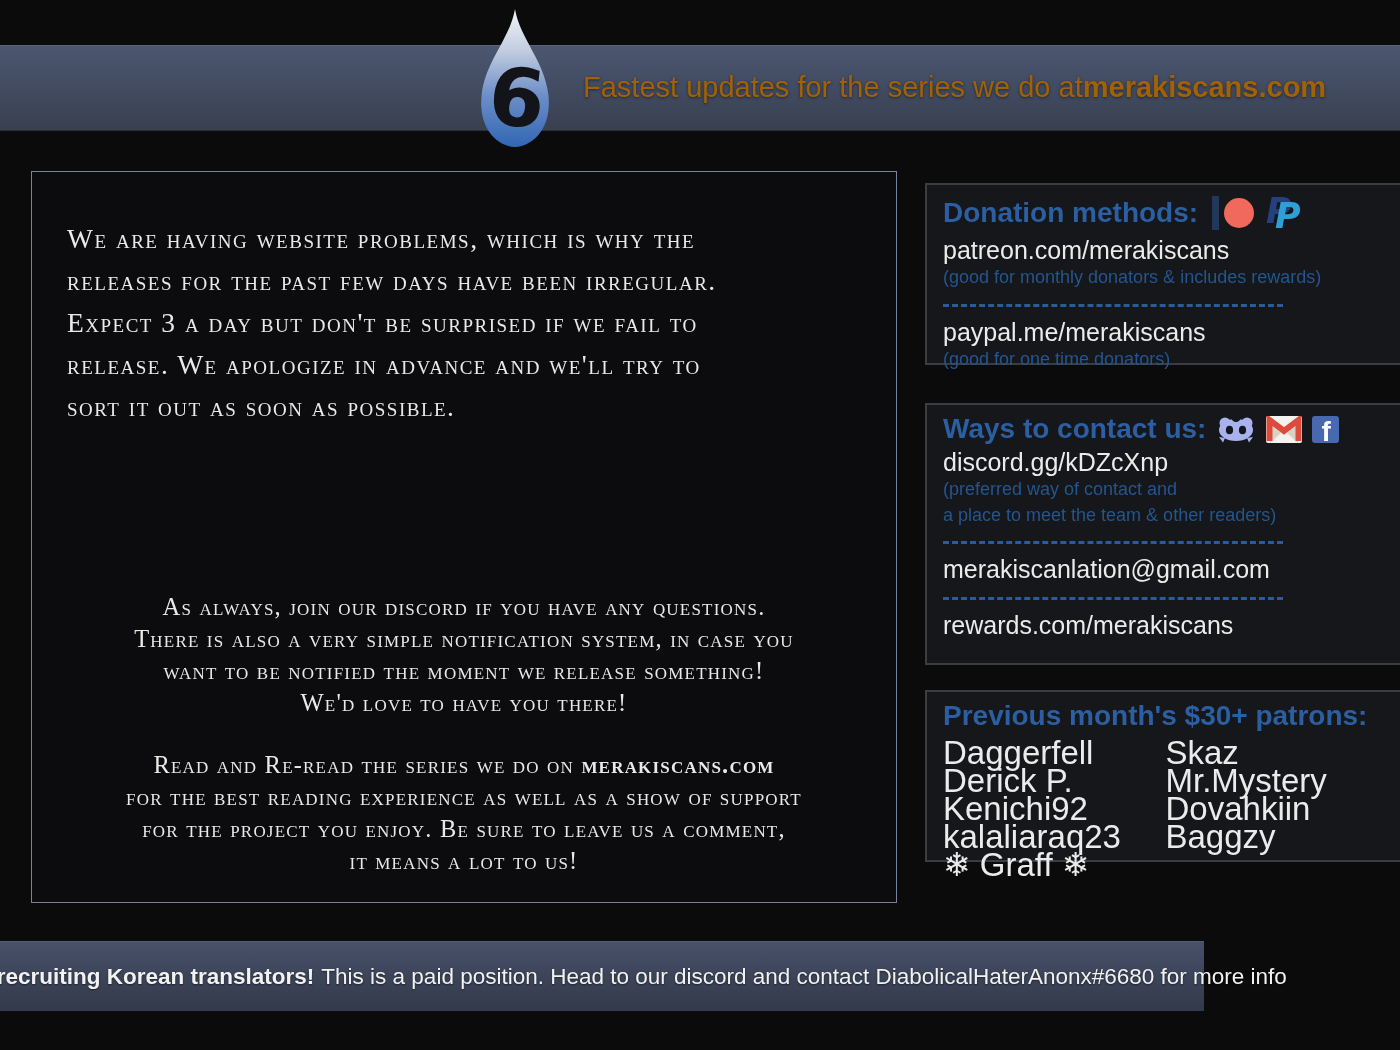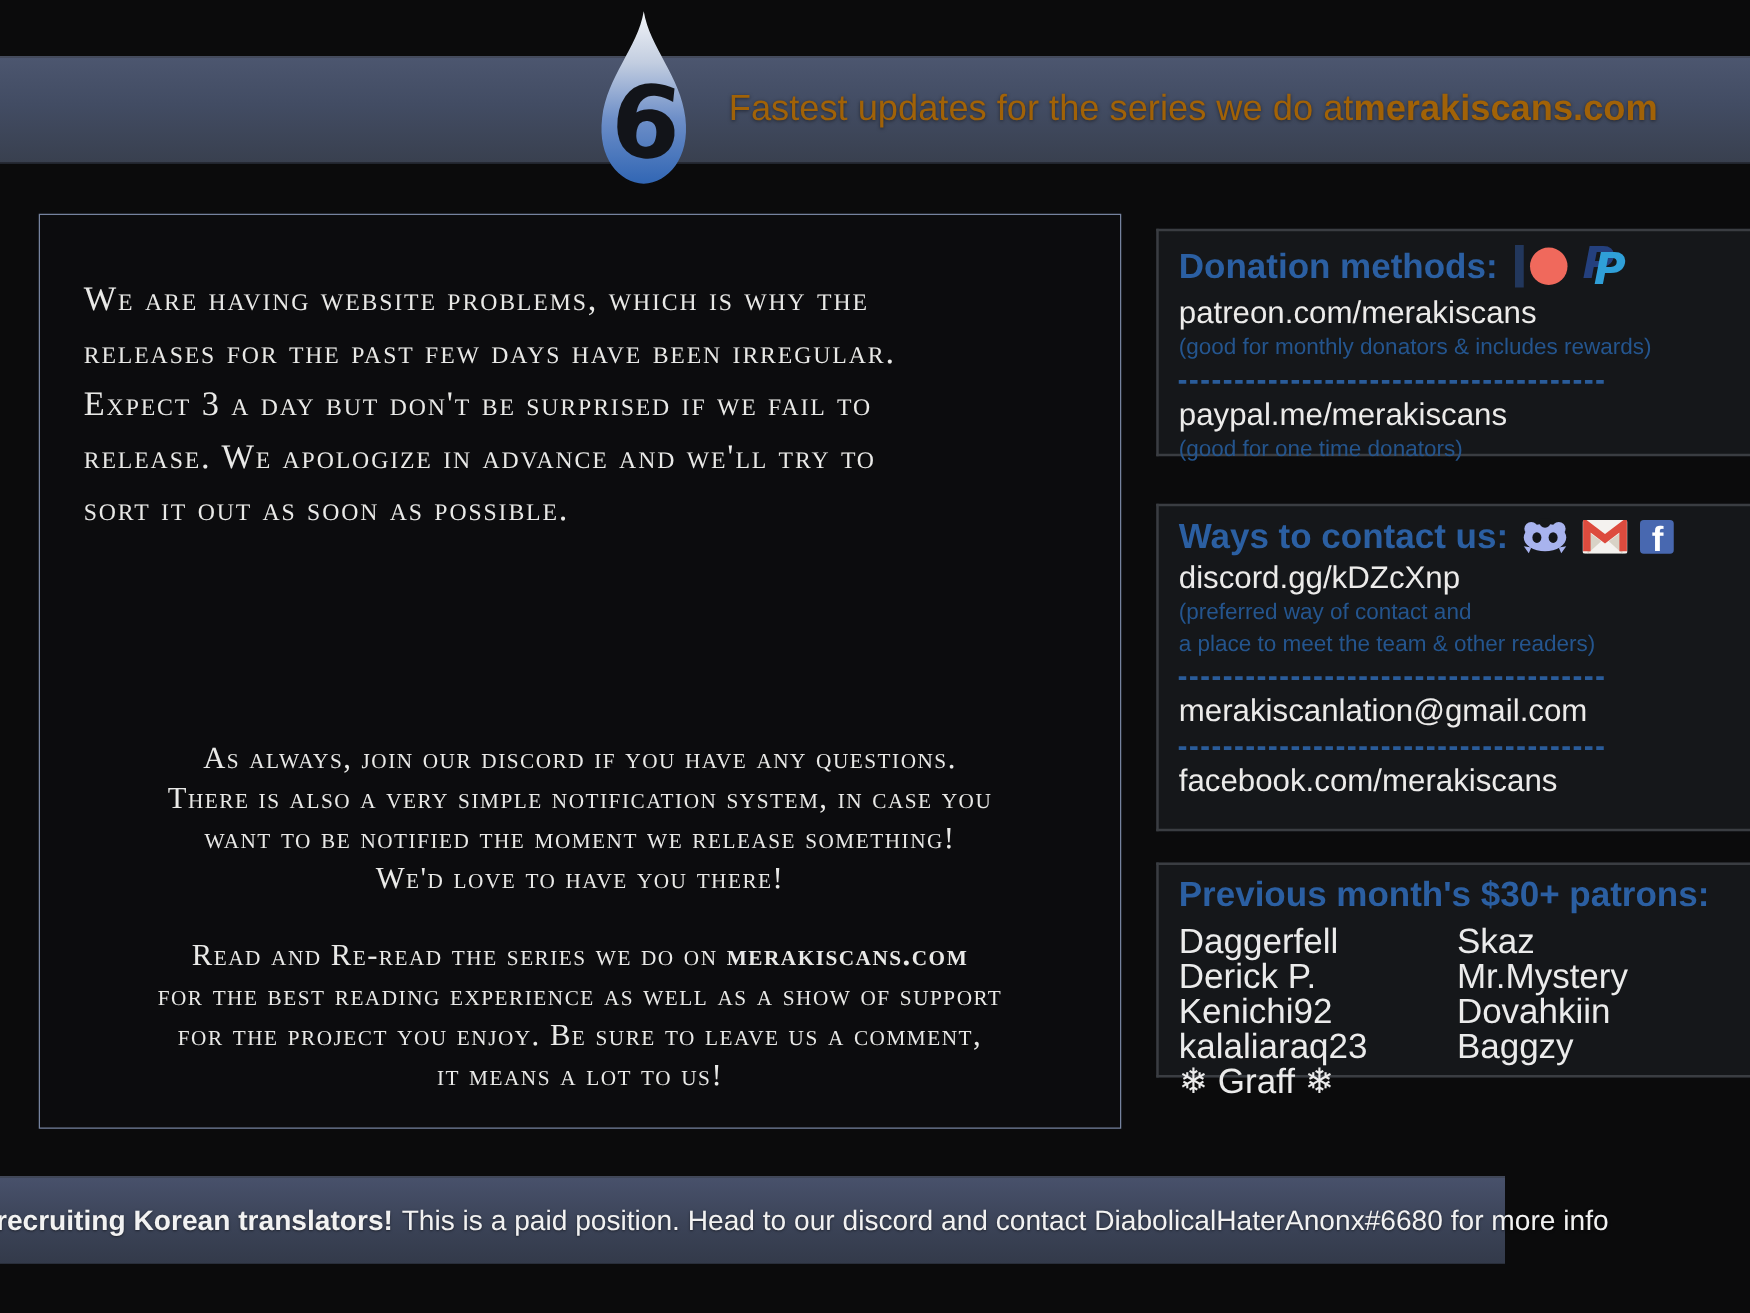--- a/index.html
+++ b/index.html
@@ -37,21 +37,21 @@
               padding:8px 12px 8px 16px;}
   #donation-panel{top:183px;height:182px;}
   #contact-panel{top:403px;height:262px;}
   #patrons-panel{top:690px;height:172px;}
   .panel-title-row{display:flex;align-items:center;gap:10px;}
   .panel-title{font-size:28px;font-weight:bold;color:#2b5fa2;white-space:nowrap;}
   .plink{font-size:25px;color:#ecebea;margin-top:3px;white-space:nowrap;}
   .pnote{font-size:18px;line-height:25.5px;color:#24558e;white-space:nowrap;}
   .dash-sep{border-top:3px dashed #2a5c9a;width:340px;margin:13px 0 11px;}
   .patron-cols{display:flex;margin-top:7px;}
-  .patron-col{width:229px;font-size:28px;line-height:28px;color:#ebebeb;}
+  .patron-col{width:229px;font-size:33px;line-height:28px;color:#ebebeb;}
   .patron-col div{height:28px;white-space:nowrap;}
 
   
   .footer-bar{position:absolute;left:0;top:941px;width:1204px;height:69px;
               background:linear-gradient(180deg,#48516b 0%,#3b4357 55%,#333a4a 100%);
               border-top:1px solid #555e73;
               display:flex;align-items:center;justify-content:center;
               font-size:22.5px;color:#f2f2f2;white-space:nowrap;
               text-shadow:0 1px 2px rgba(0,0,0,.5);}
   .footer-bar .bold{font-weight:bold;margin-right:7px;}
@@ -161,21 +161,21 @@
       </span>
     </div>
     <div class="plink">discord.gg/kDZcXnp</div>
     <div class="pnote">
       <div>(preferred way of contact and</div>
       <div>a place to meet the team &amp; other readers)</div>
     </div>
     <div class="dash-sep"></div>
     <div class="plink">merakiscanlation@gmail.com</div>
     <div class="dash-sep"></div>
-    <div class="plink">facebook.com/merakiscans</div>
+    <div class="plink">rewards.com/merakiscans</div>
   </div>
 
   <div class="side-panel" id="patrons-panel">
     <div class="panel-title">Previous month's $30+ patrons:</div>
     <div class="patron-cols">
       <div class="patron-col">
         <div>Daggerfell</div>
         <div>Derick P.</div>
         <div>Kenichi92</div>
         <div>kalaliaraq23</div>

